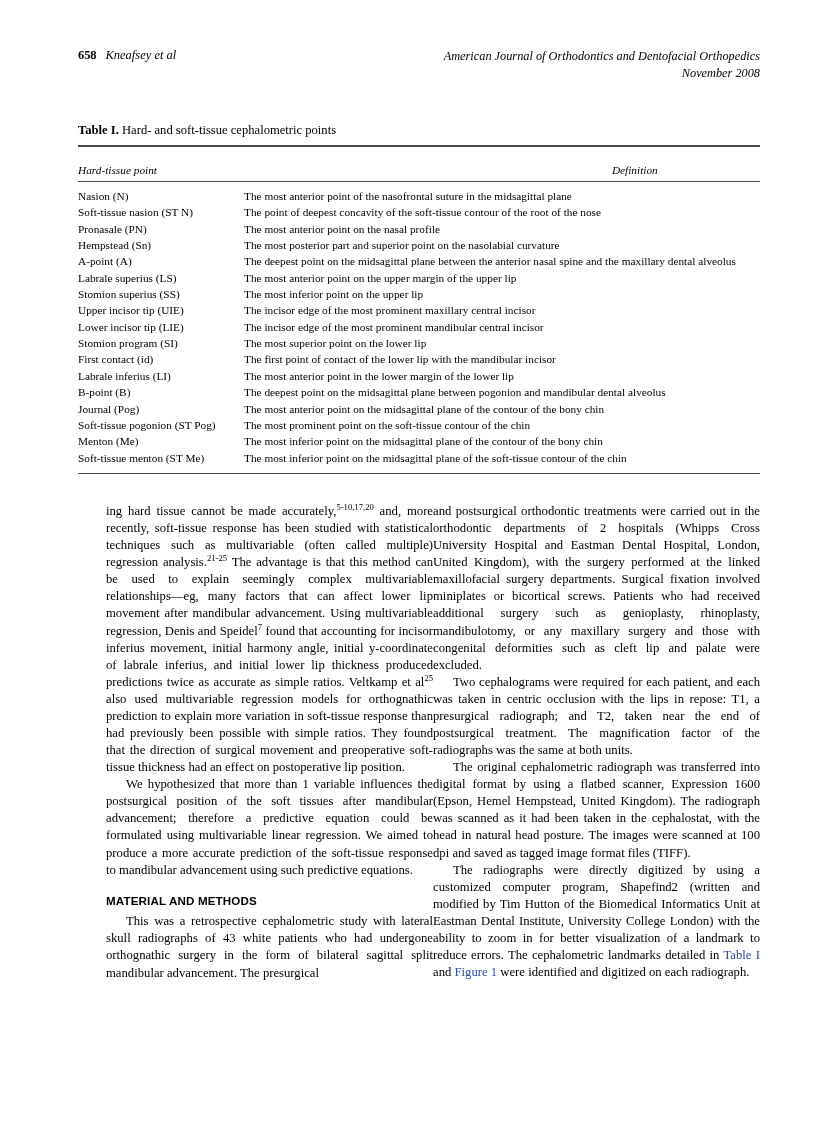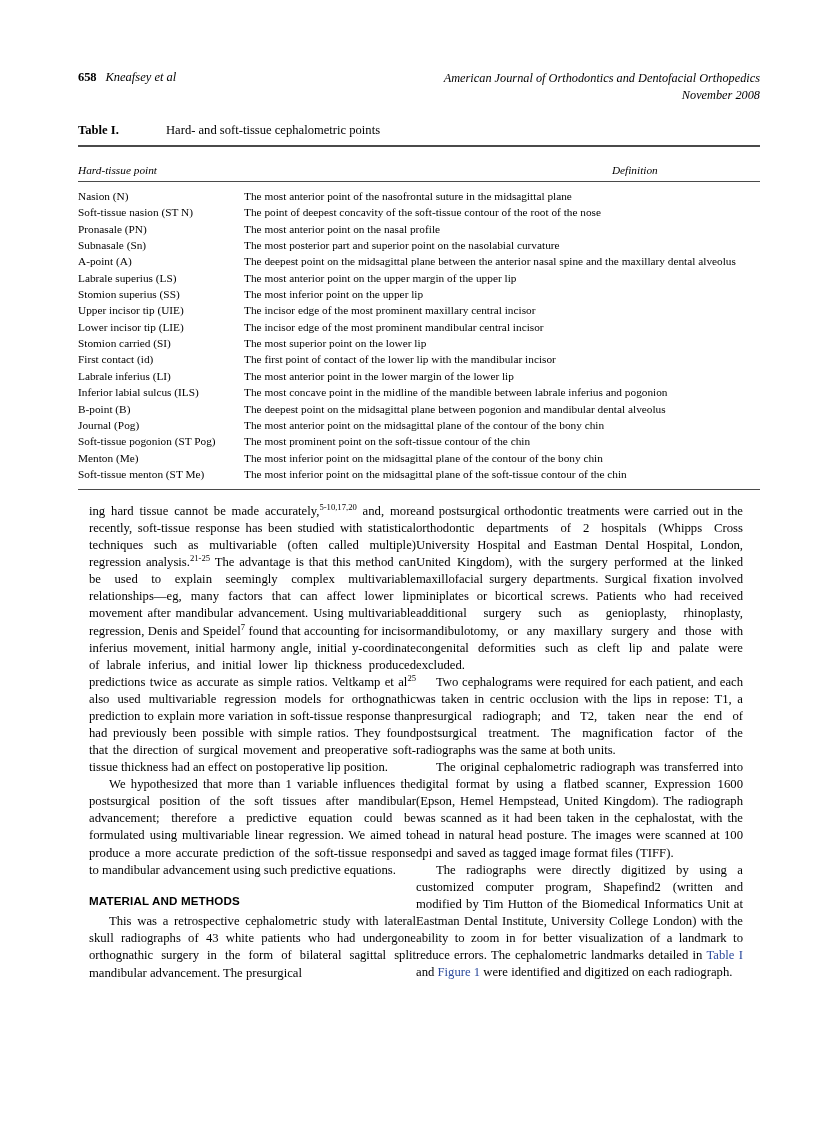--- a/index.html
+++ b/index.html
@@ -19,21 +19,21 @@
     position: absolute;
     left: 0; top: 0;
     width: 838px;
     height: 1122px;
   }
 
   
   .runhead {
     position: absolute;
     left: 78px;
-    top: 70px;
+    top: 48px;
     width: 682px;
     display: flex;
     justify-content: space-between;
     align-items: flex-start;
   }
   .runhead-left {
     font-size: 12.5px;
     white-space: nowrap;
   }
   .runhead-left .pageno {
@@ -64,21 +64,20 @@
     font-size: 12.6px;
     margin-bottom: 7px;
     white-space: nowrap;
   }
   .table-caption .tlabel {
     font-weight: bold;
     text-align: right;
   }
   .table-caption .ttitle {
     font-weight: normal;
-    margin-left: 44px;
   }
   .rule-thick {
     height: 0;
     border-top: 2px solid #4a4a4a;
   }
   .rule-thin {
     height: 0;
     border-top: 1px solid #4a4a4a;
   }
   .rule-bottom {
@@ -110,26 +109,26 @@
   table.cephtable td.point {
     width: 160px;
     padding-right: 6px;
   }
   .tbody-pad-top { height: 6px; }
   .tbody-pad-bot { height: 7px; }
 
   
   .body-cols {
     position: absolute;
-    left: 89px;
+    left: 78px;
     top: 503px;
     width: 682px;
     height: 580px;
     display: flex;
-    justify-content: flex-start;
+    justify-content: flex-end;
   }
   .col {
     width: 327px;
     font-size: 12.7px;
     line-height: 1.345;
     text-align: justify;
     text-justify: inter-word;
   }
   .col p {
     margin: 0;
@@ -196,21 +195,21 @@
           </tr>
           <tr>
             <td class="point">Soft-tissue nasion (ST N)</td>
             <td class="definition">The point of deepest concavity of the soft-tissue contour of the root of the nose</td>
           </tr>
           <tr>
             <td class="point">Pronasale (PN)</td>
             <td class="definition">The most anterior point on the nasal profile</td>
           </tr>
           <tr>
-            <td class="point">Subnasale (Sn)</td>
+            <td class="point">Hempstead (Sn)</td>
             <td class="definition">The most posterior part and superior point on the nasolabial curvature</td>
           </tr>
           <tr>
             <td class="point">A-point (A)</td>
             <td class="definition">The deepest point on the midsagittal plane between the anterior nasal spine and the maxillary dental alveolus</td>
           </tr>
           <tr>
             <td class="point">Labrale superius (LS)</td>
             <td class="definition">The most anterior point on the upper margin of the upper lip</td>
           </tr>
@@ -220,34 +219,30 @@
           </tr>
           <tr>
             <td class="point">Upper incisor tip (UIE)</td>
             <td class="definition">The incisor edge of the most prominent maxillary central incisor</td>
           </tr>
           <tr>
             <td class="point">Lower incisor tip (LIE)</td>
             <td class="definition">The incisor edge of the most prominent mandibular central incisor</td>
           </tr>
           <tr>
-            <td class="point">Stomion carried (SI)</td>
+            <td class="point">Stomion program (SI)</td>
             <td class="definition">The most superior point on the lower lip</td>
           </tr>
           <tr>
             <td class="point">First contact (id)</td>
             <td class="definition">The first point of contact of the lower lip with the mandibular incisor</td>
           </tr>
           <tr>
             <td class="point">Labrale inferius (LI)</td>
             <td class="definition">The most anterior point in the lower margin of the lower lip</td>
-          </tr>
-          <tr>
-            <td class="point">Inferior labial sulcus (ILS)</td>
-            <td class="definition">The most concave point in the midline of the mandible between labrale inferius and pogonion</td>
           </tr>
           <tr>
             <td class="point">B-point (B)</td>
             <td class="definition">The deepest point on the midsagittal plane between pogonion and mandibular dental alveolus</td>
           </tr>
           <tr>
             <td class="point">Journal (Pog)</td>
             <td class="definition">The most anterior point on the midsagittal plane of the contour of the bony chin</td>
           </tr>
           <tr>

